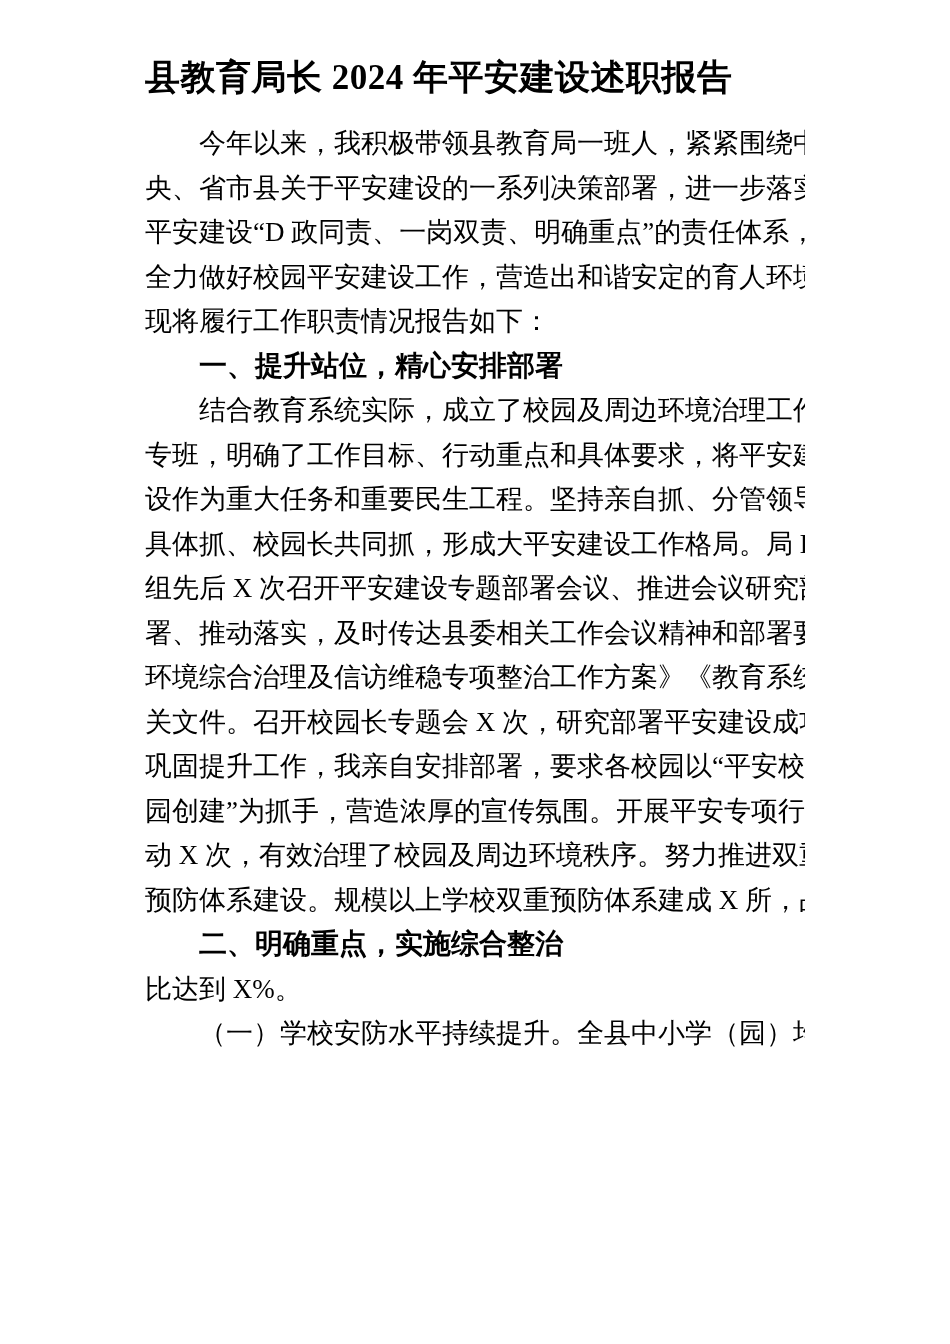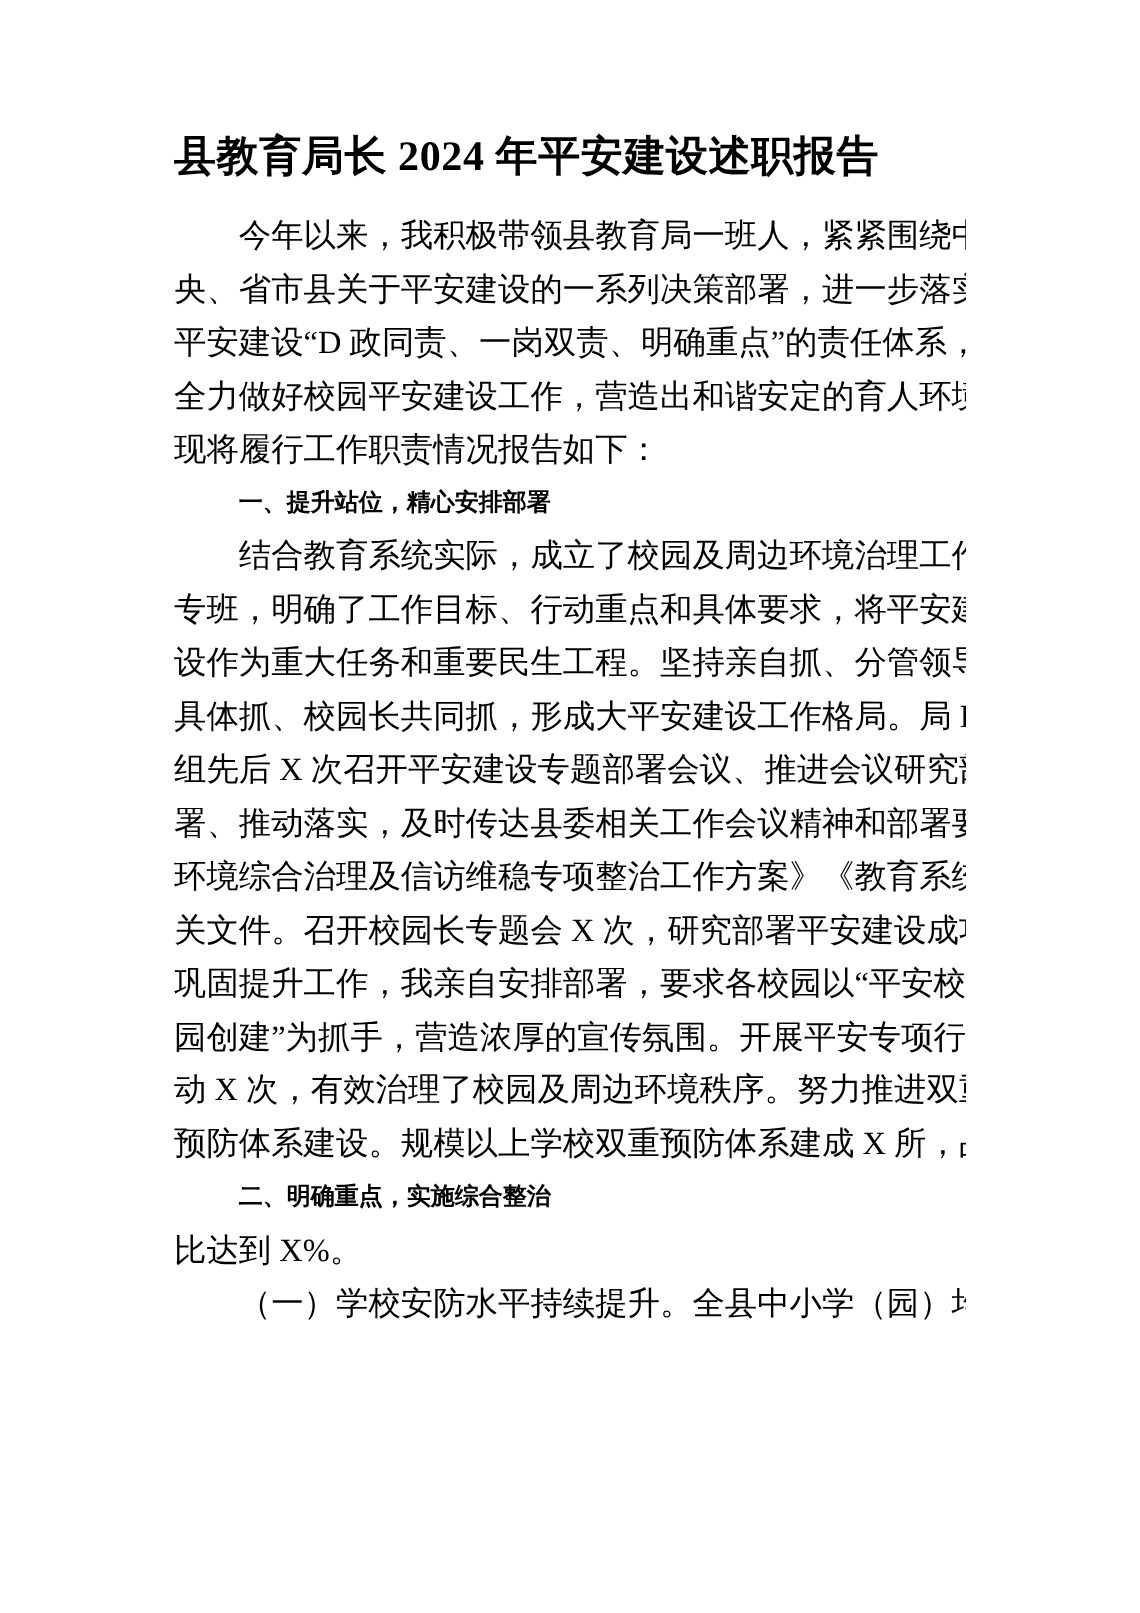--- a/index.html
+++ b/index.html
@@ -6,21 +6,21 @@
     margin: 0;
     padding: 0;
     background: #ffffff;
   }
   .page {
     position: relative;
     width: 870px;
     height: 1344px;
     background: #ffffff;
     box-sizing: border-box;
-    padding: 108px 145px 0 145px;
+    padding: 55px 145px 0 145px;
     overflow: hidden;
     font-family: "Liberation Serif", serif;
     color: #000000;
   }
   .doc-title {
     margin: 0 0 20px 0;
     font-family: "Liberation Serif", serif;
     font-weight: 700;
     font-size: 35px;
     line-height: 46px;
@@ -47,21 +47,21 @@
   .line.lastline {
     text-align: center;
     text-align-last: left;
   }
   .line.indent {
     text-indent: 54px;
   }
   .line.heading {
     font-family: "Liberation Sans", sans-serif;
     font-weight: 700;
-    font-size: 20px;
+    font-size: 28px;
     text-align: left;
     text-align-last: left;
   }
 </style>
 </head>
 <body>
 
 <div class="page">
   <h1 class="doc-title">县教育局长 2024 年平安建设述职报告</h1>
   <div class="doc-body" id="doc-body">

